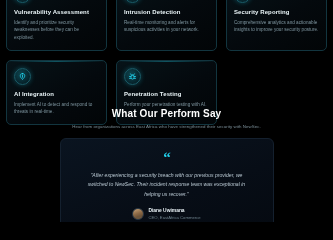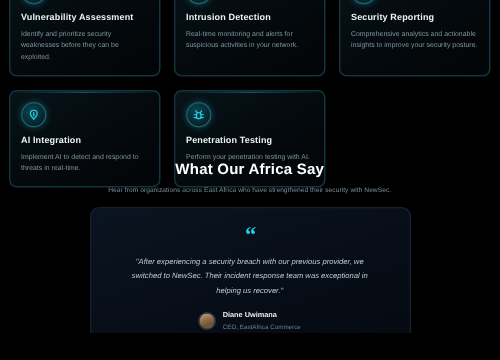--- a/index.html
+++ b/index.html
@@ -231,21 +231,21 @@
         </div>
         <div class="card-title">Penetration Testing</div>
         <div class="card-desc">Perform your penetration testing with AI.</div>
       </div>
 
     </div>
   </section>
 
   <section class="testimonials-section">
 
-    <h2 class="testimonials-title">What Our Africa Say</h2>
+    <h2 class="testimonials-title">What Our Perform Say</h2>
     <p class="testimonials-sub">Hear from organizations across East Africa who have strengthened their security with NewSec.</p>
 
     <div class="testimonial-card">
       <div class="quote-mark">“</div>
       <div class="quote-text">"After experiencing a security breach with our previous provider, we switched to NewSec. Their incident response team was exceptional in helping us recover."</div>
 
       <div class="author-row">
         <div class="avatar"></div>
         <div class="author-info">
           <div class="author-name">Diane Uwimana</div>

